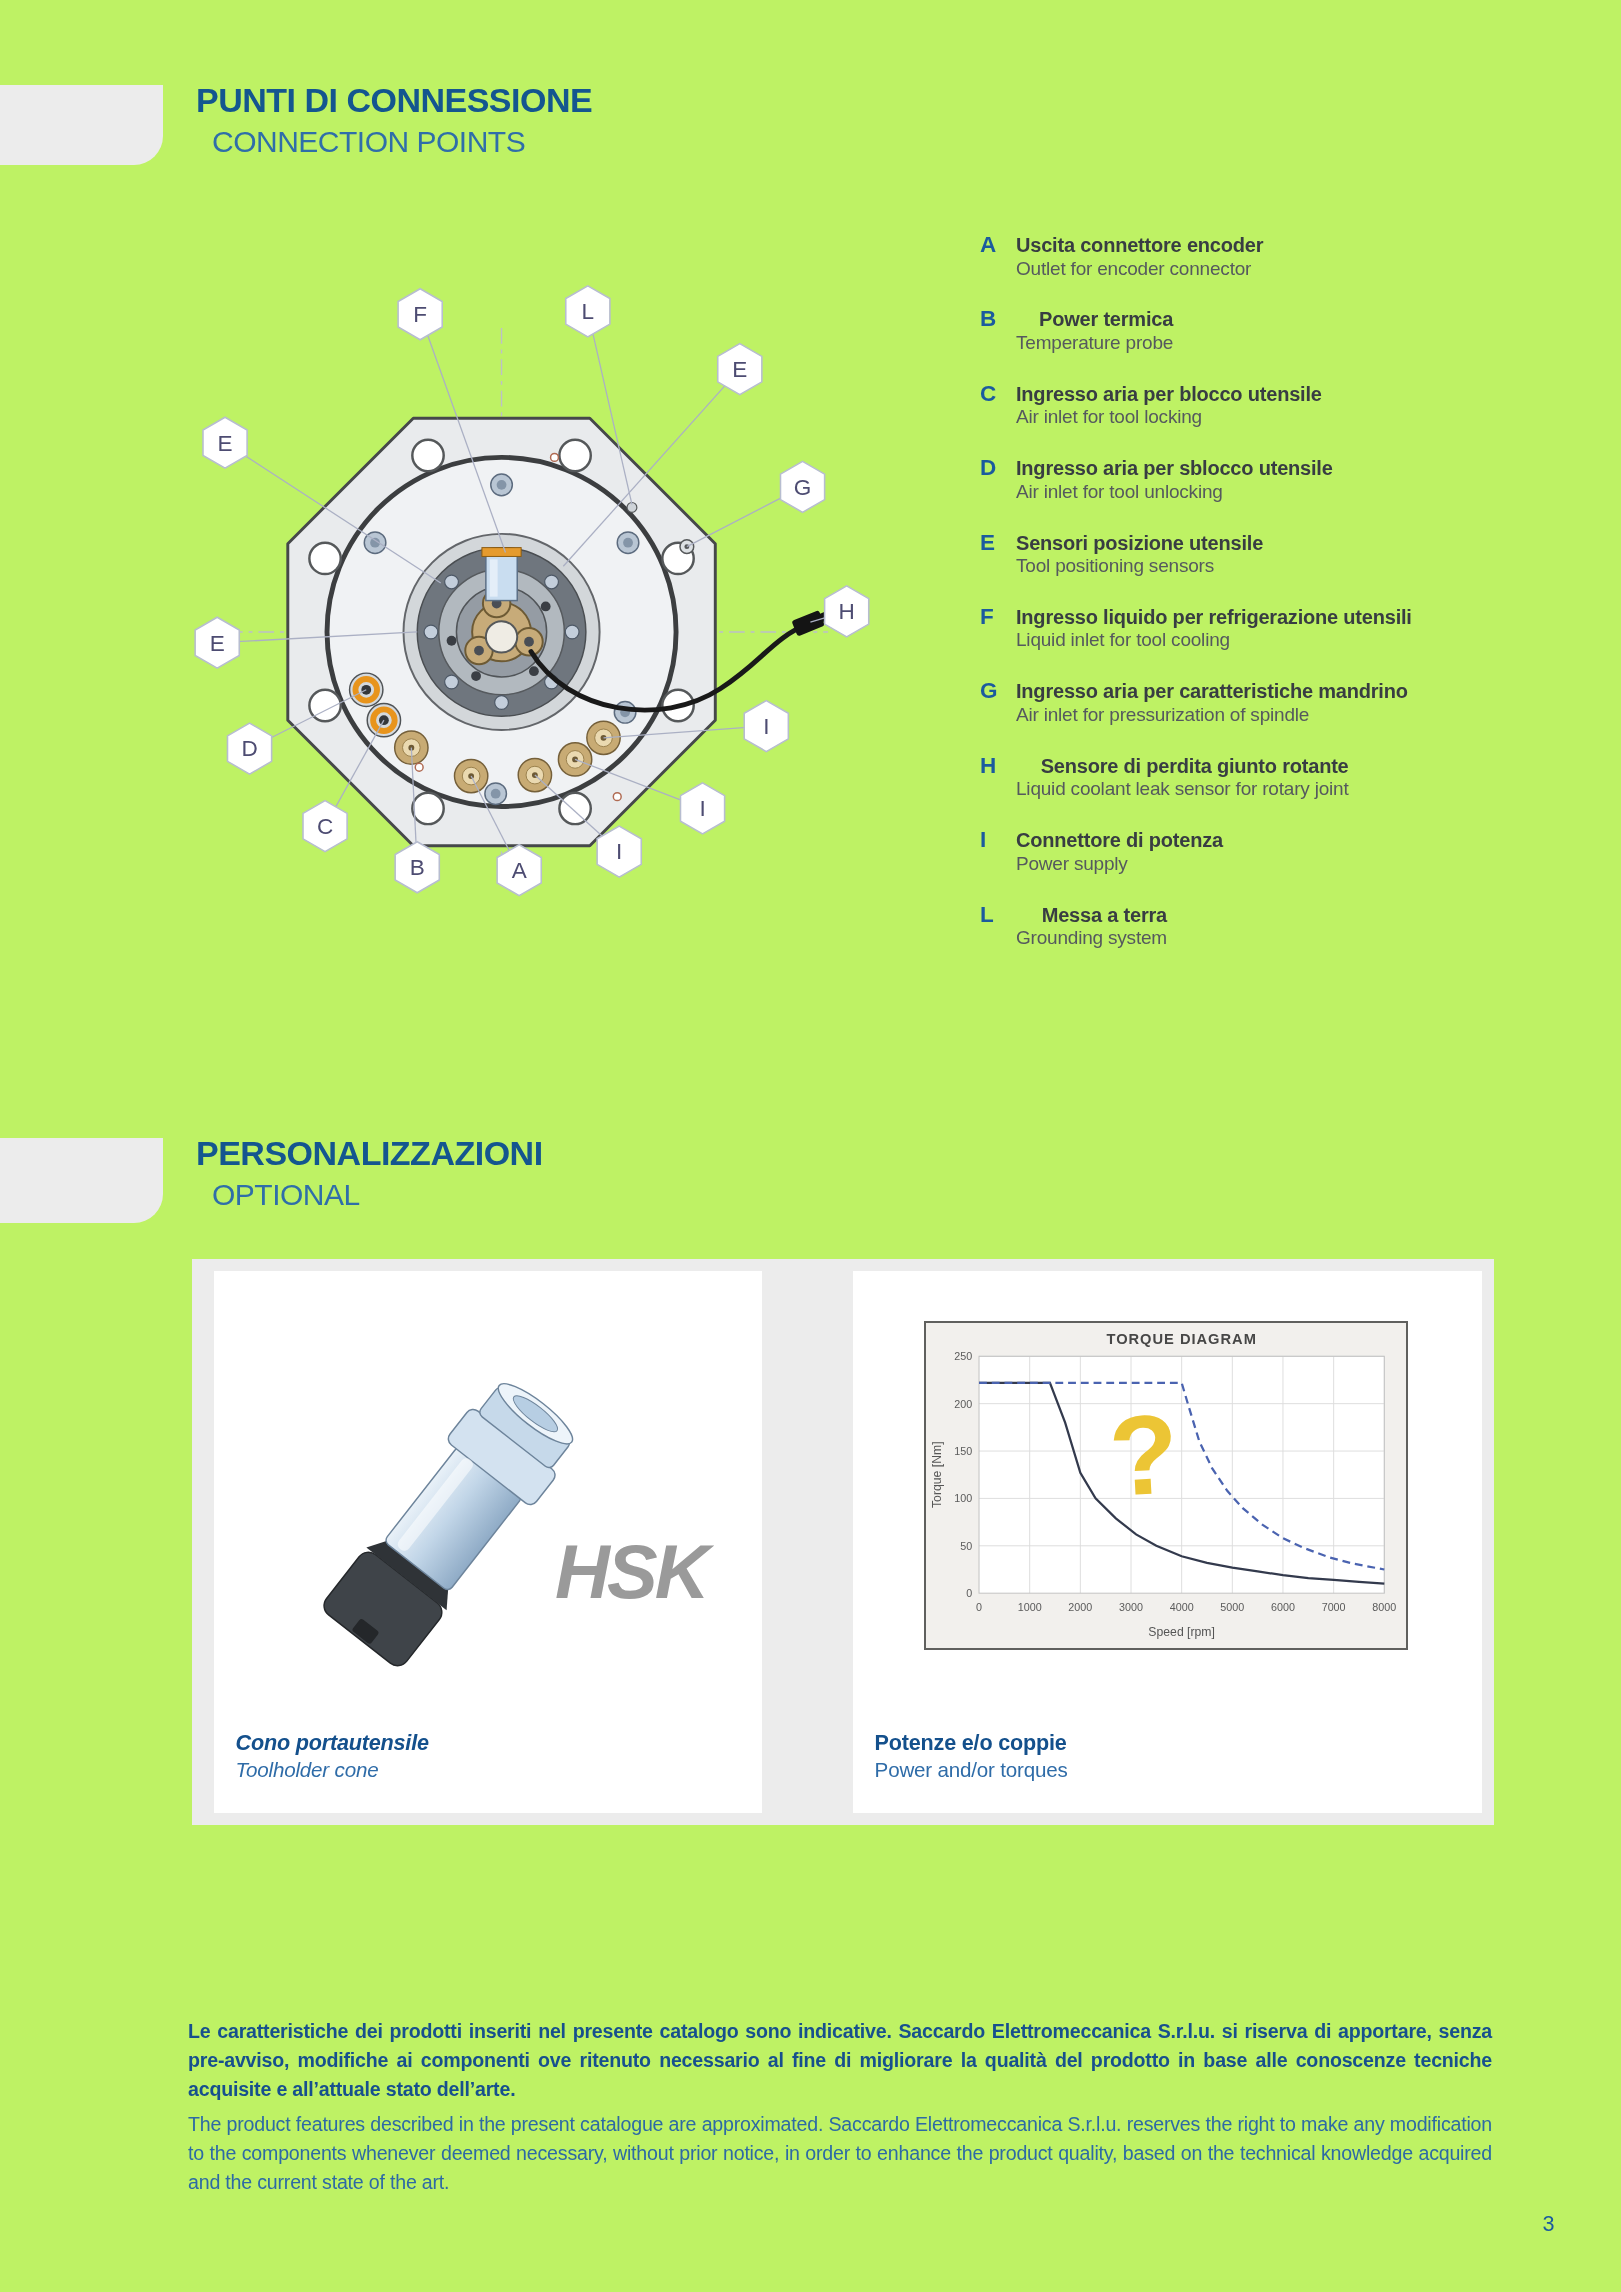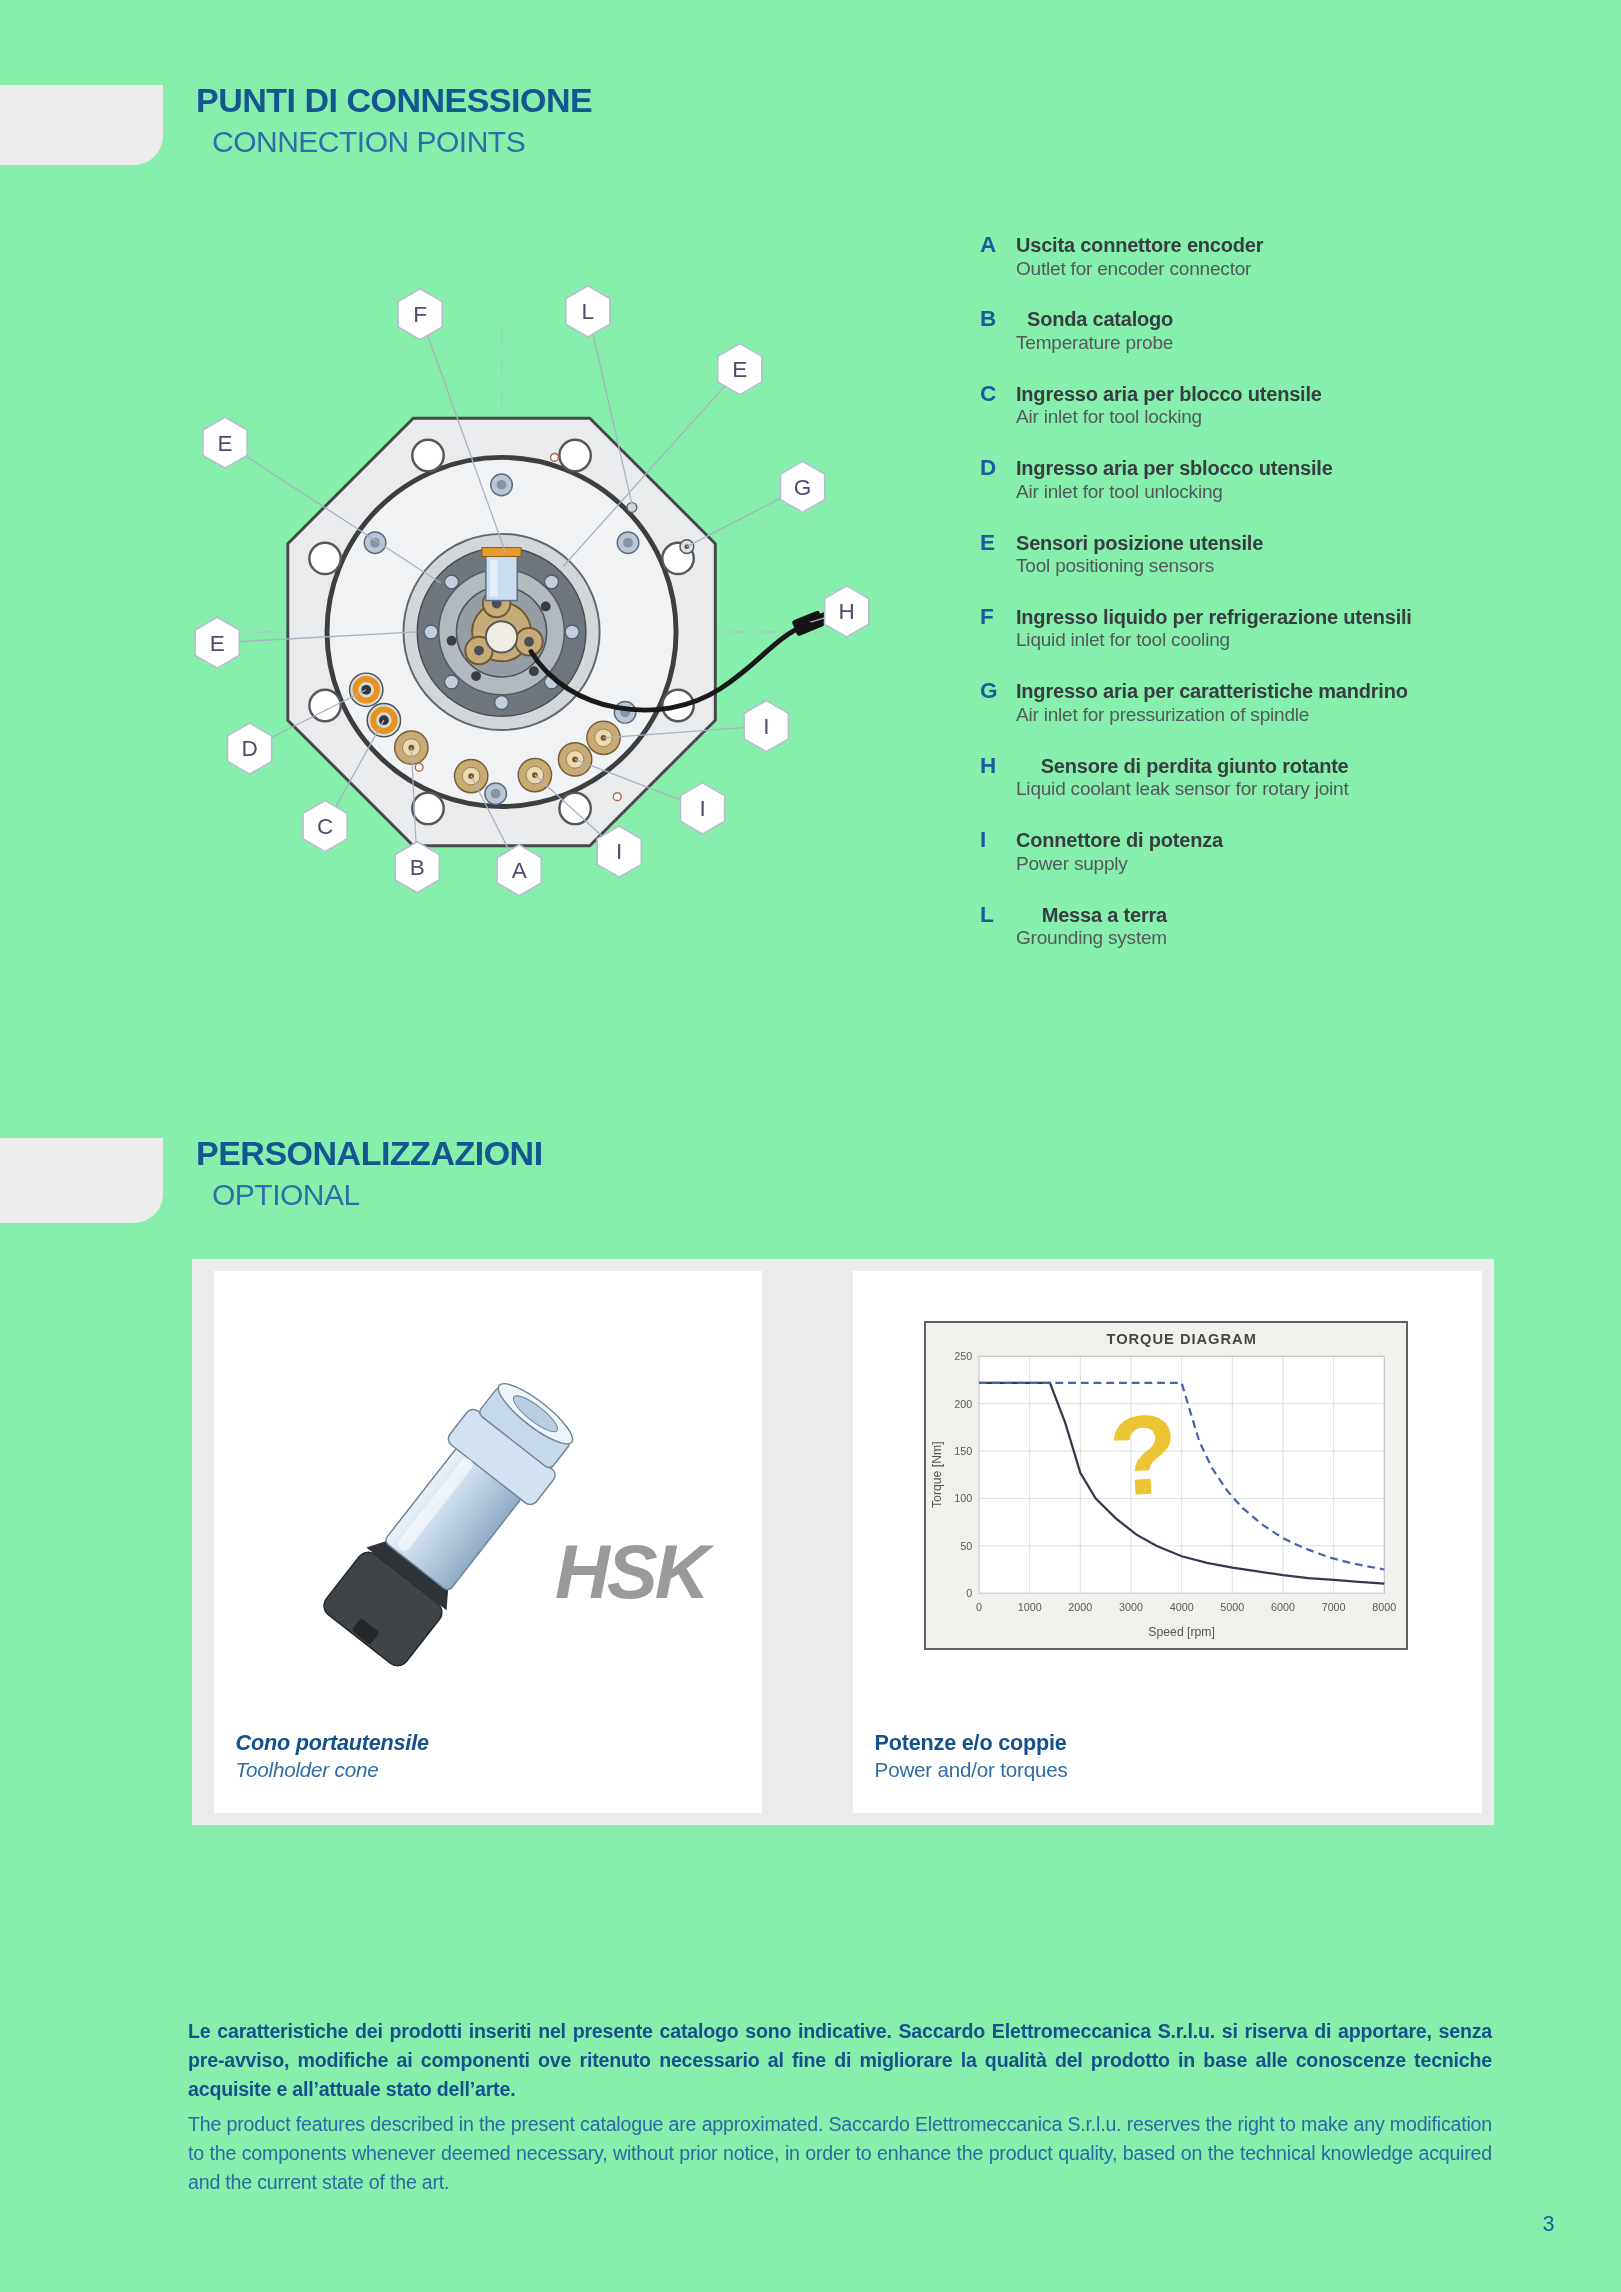--- a/index.html
+++ b/index.html
@@ -1,17 +1,17 @@
 <!DOCTYPE html>
 <html><head>
 <meta charset="utf-8">
 <title>Catalog Page</title>
 <style>
   html,body{margin:0;padding:0;background:#fff;}
-  #page{position:relative;width:1621px;height:2293px;background:#86efac;
+  #page{position:relative;width:1621px;height:2293px;background:#bef264;
         font-family:"Liberation Sans",sans-serif;overflow:hidden;}
 
   .corner-tab{position:absolute;left:0;width:163px;background:#ececec;
               border-radius:0 0 29px 0;}
   .tab1{top:85px;height:80px;}
   .tab2{top:1138px;height:85px;}
 
   .sec-title{position:absolute;left:196px;}
   .t1{top:80px;}
   .t2{top:1133px;}
@@ -253,21 +253,21 @@
       <div class="legend-item">
         <span class="legend-letter">A</span>
         <div>
           <div class="legend-it">Uscita connettore encoder</div>
           <div class="legend-en">Outlet for encoder connector</div>
         </div>
       </div>
       <div class="legend-item">
         <span class="legend-letter">B</span>
         <div>
-          <div class="legend-it">Sonda catalogo</div>
+          <div class="legend-it">Power termica</div>
           <div class="legend-en">Temperature probe</div>
         </div>
       </div>
       <div class="legend-item">
         <span class="legend-letter">C</span>
         <div>
           <div class="legend-it">Ingresso aria per blocco utensile</div>
           <div class="legend-en">Air inlet for tool locking</div>
         </div>
       </div>

